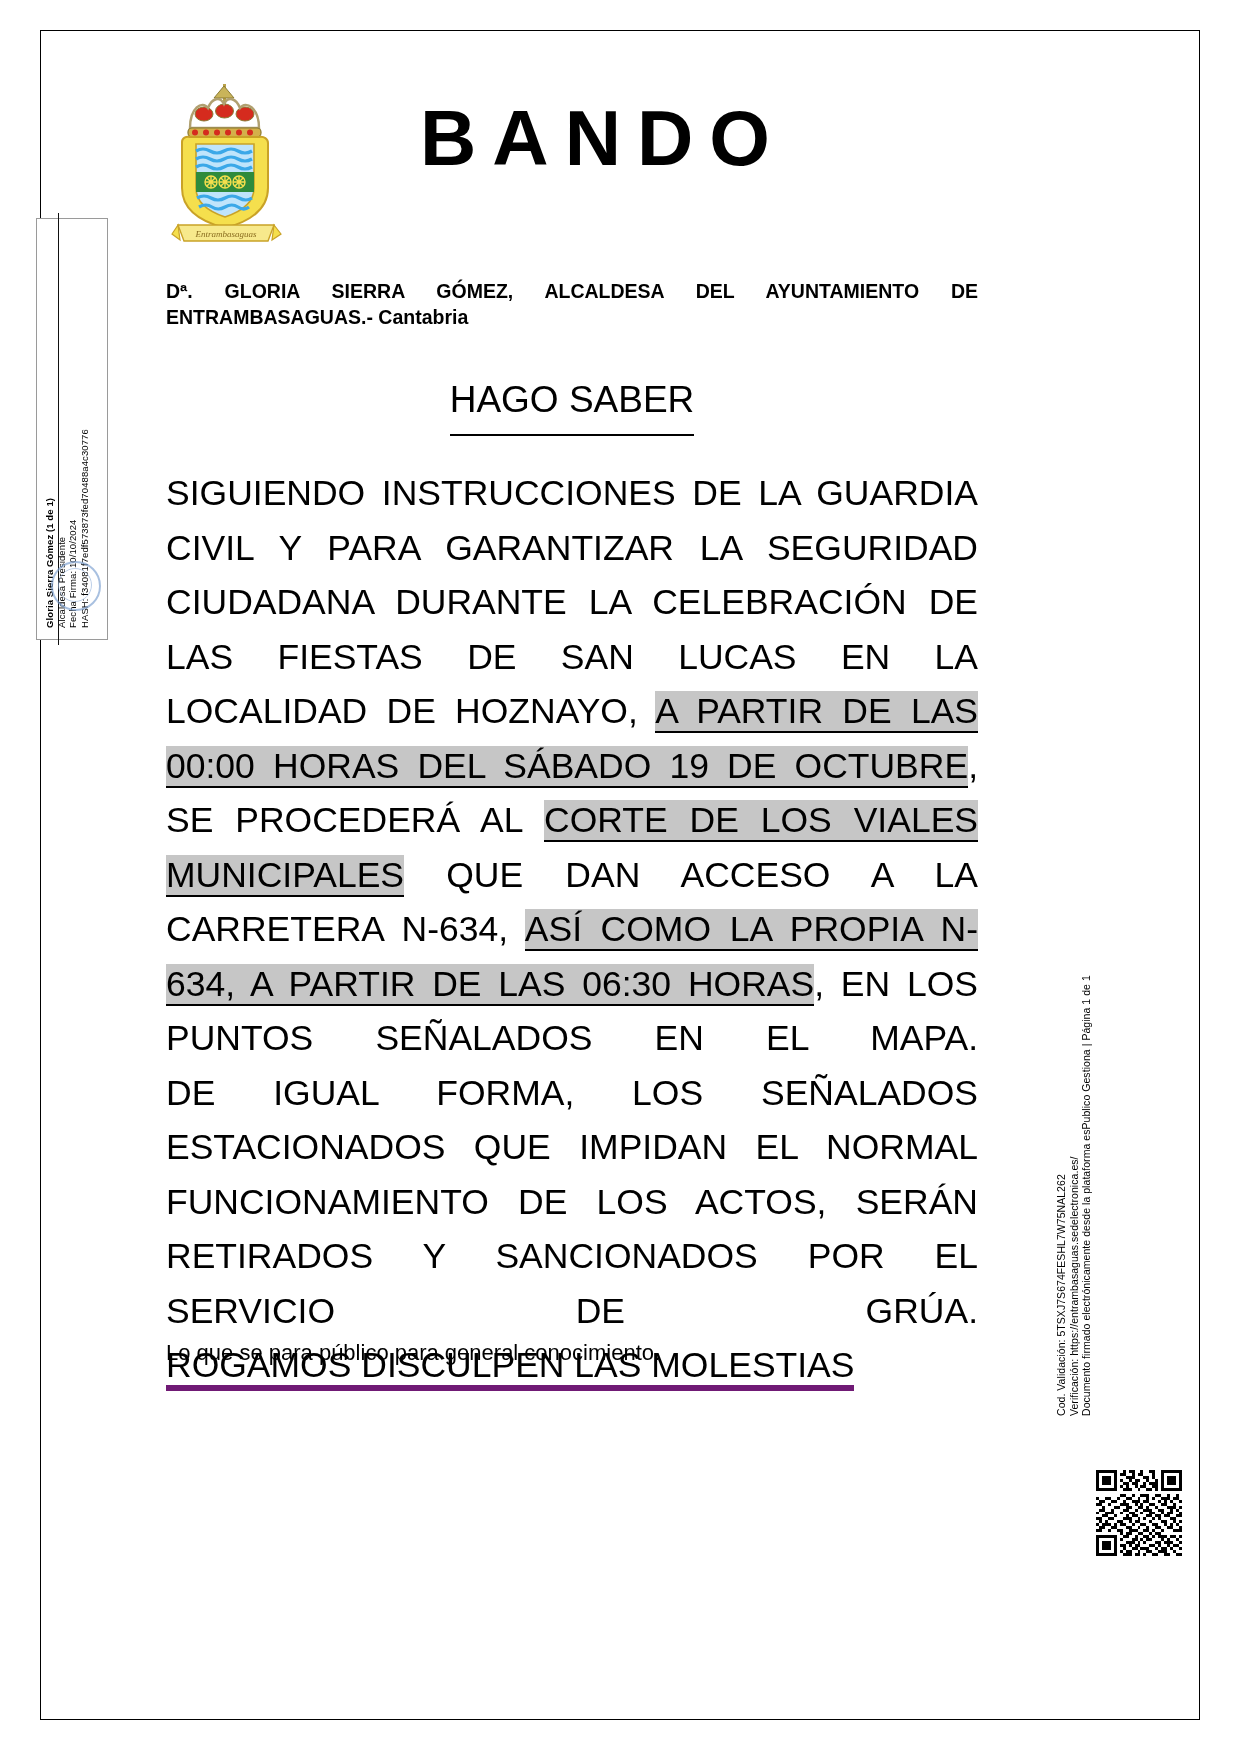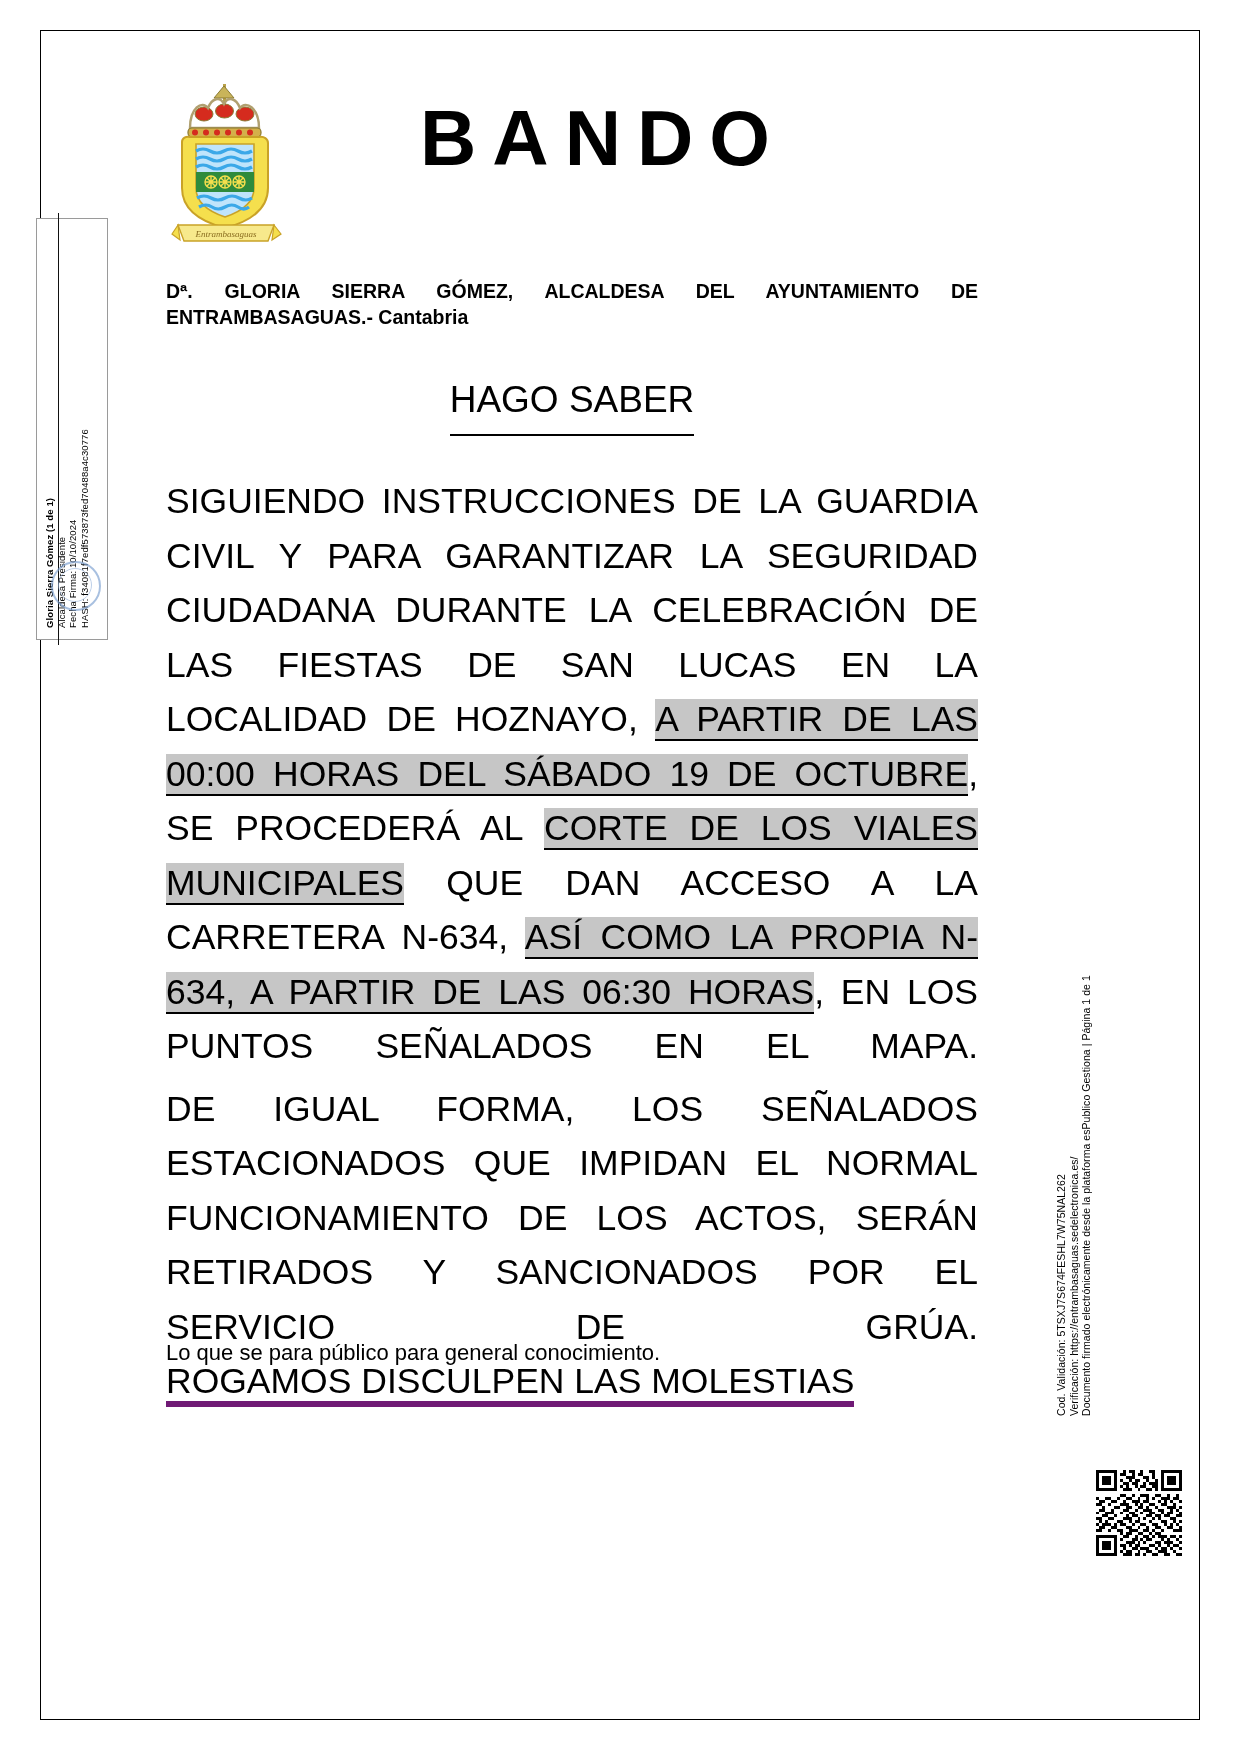--- a/index.html
+++ b/index.html
@@ -38,21 +38,21 @@
   #hago{position:absolute;left:166px;top:378px;width:812px;text-align:center;
         font-size:37px;line-height:44px;}
   #hago span{border-bottom:2px solid #000;padding-bottom:14px;}
 
   
   #body{position:absolute;left:166px;top:466px;width:812px;
         font-size:35.5px;line-height:54.5px;
         font-family:"Liberation Sans Narrow","Liberation Sans",sans-serif;
         font-stretch:condensed;}
   #body p{margin:0;text-align:justify;text-align-last:left;}
-  #body p.just-all{text-align:justify;text-align-last:justify;margin-top:8px;}
+  #body p.just-all{text-align:justify;text-align-last:justify;}
   .hu{background:#c6c6c6;border-bottom:2px solid #000;}
   .u{border-bottom:6px solid #701a75;}
   #closing{position:absolute;left:166px;top:1338px;width:812px;
            font-size:22px;line-height:30px;}
   #rogamos{font-size:35.5px;line-height:54.5px;}
 
   
   #val-rot{position:absolute;left:866px;top:1175px;width:430px;height:52px;
            transform:rotate(-90deg);transform-origin:center center;}
   #val-rot div{font-size:10.5px;line-height:12.6px;white-space:nowrap;letter-spacing:.05px;}

